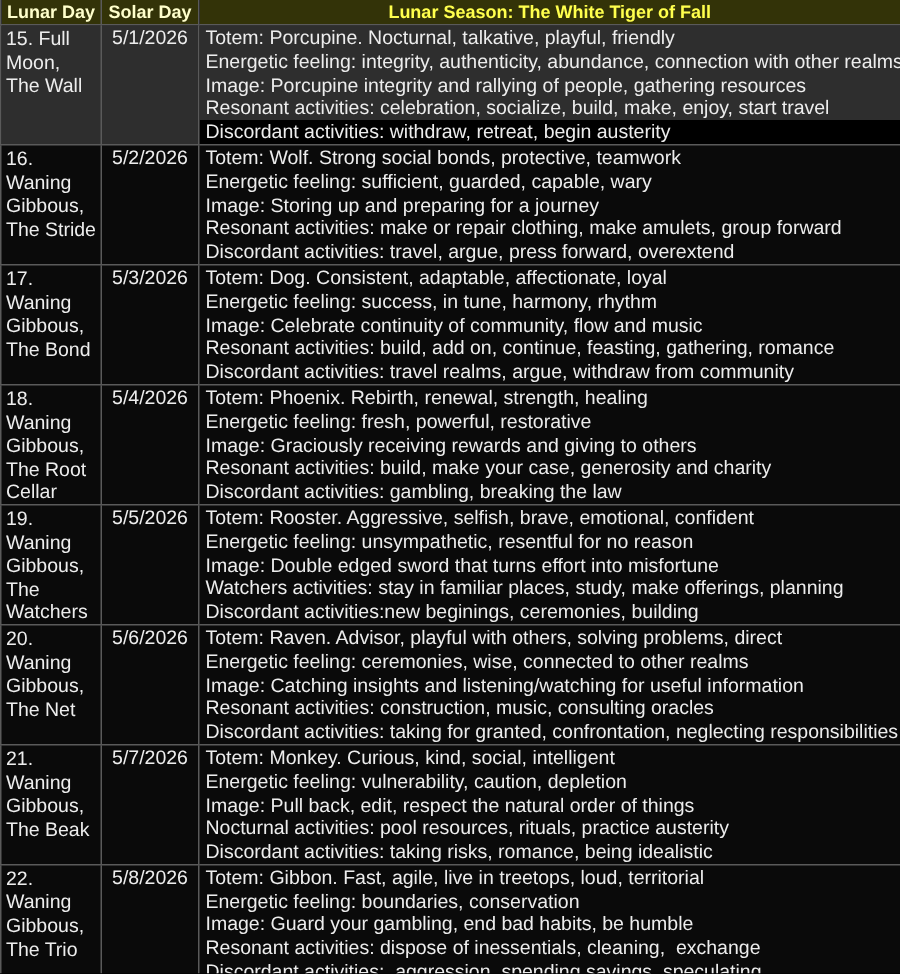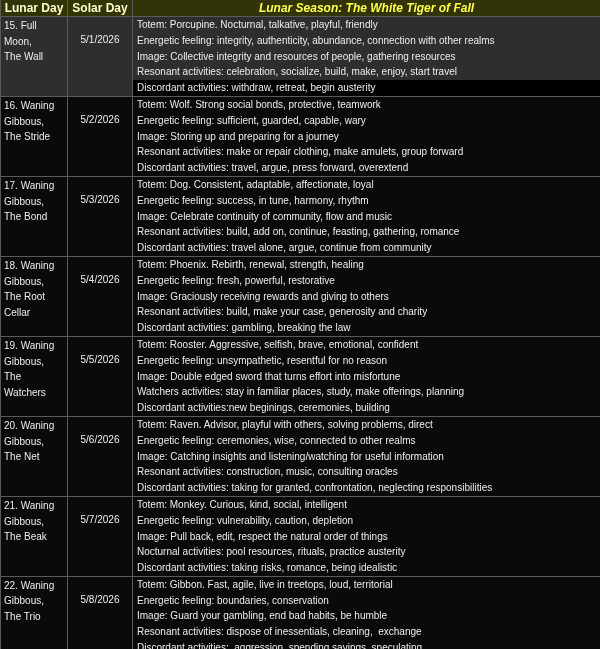--- a/index.html
+++ b/index.html
@@ -26,33 +26,33 @@
   thead th {
     height: 16px;
     background: var(--header-bg, #333308);
     color: var(--header-label, #ffffcc);
     font-size: 12px;
     font-weight: bold;
     text-align: center;
     line-height: 16px;
     white-space: nowrap;
   }
-  thead th.season-h { color: var(--header-title, #ffff4d); font-style: italic; }
+  thead th.season-h { color: var(--header-title, #ffff4d); }
   tbody tr { height: 79px; background: var(--row-bg, #000); }
   tbody tr.selected { background: var(--selected-row-bg, #2e2e2e); }
-  td { color: var(--text, #ededed); font-size: 10px; }
+  td { color: var(--text, #ededed); font-size: 13px; }
   td.c1 {
     padding: 1px 2px 0 3px;
     line-height: 15.6px;
     white-space: pre-line;
   }
   td.c2 {
     text-align: center;
     line-height: 15.6px;
-    padding-top: 15px;
+    padding-top: 0;
   }
   td.c3 .line {
     height: 15.8px;
     line-height: 15.8px;
     padding-left: 4px;
     white-space: pre;
     overflow: hidden;
   }
   td.c3 .line.hl { background: var(--hl-bg, #000); }
 </style>
@@ -75,21 +75,21 @@
     </thead>
     <tbody>
   <tr class="selected">
     <td class="c1">15. Full
 Moon,
 The Wall</td>
     <td class="c2">5/1/2026</td>
     <td class="c3">
             <div class="line">Totem: Porcupine. Nocturnal, talkative, playful, friendly</div>
             <div class="line">Energetic feeling: integrity, authenticity, abundance, connection with other realms</div>
-            <div class="line">Image: Collective integrity and resources of people, gathering resources</div>
+            <div class="line">Image: Porcupine integrity and rallying of people, gathering resources</div>
             <div class="line">Resonant activities: celebration, socialize, build, make, enjoy, start travel</div>
             <div class="line hl">Discordant activities: withdraw, retreat, begin austerity</div>
           </td>
   </tr>
 
   <tr>
     <td class="c1">16. Waning
 Gibbous,
 The Stride</td>
     <td class="c2">5/2/2026</td>
@@ -105,21 +105,21 @@
   <tr>
     <td class="c1">17. Waning
 Gibbous,
 The Bond</td>
     <td class="c2">5/3/2026</td>
     <td class="c3">
             <div class="line">Totem: Dog. Consistent, adaptable, affectionate, loyal</div>
             <div class="line">Energetic feeling: success, in tune, harmony, rhythm</div>
             <div class="line">Image: Celebrate continuity of community, flow and music</div>
             <div class="line">Resonant activities: build, add on, continue, feasting, gathering, romance</div>
-            <div class="line">Discordant activities: travel alone, argue, continue from community</div>
+            <div class="line">Discordant activities: travel realms, argue, withdraw from community</div>
           </td>
   </tr>
 
   <tr>
     <td class="c1">18. Waning
 Gibbous,
 The Root
 Cellar</td>
     <td class="c2">5/4/2026</td>
     <td class="c3">

